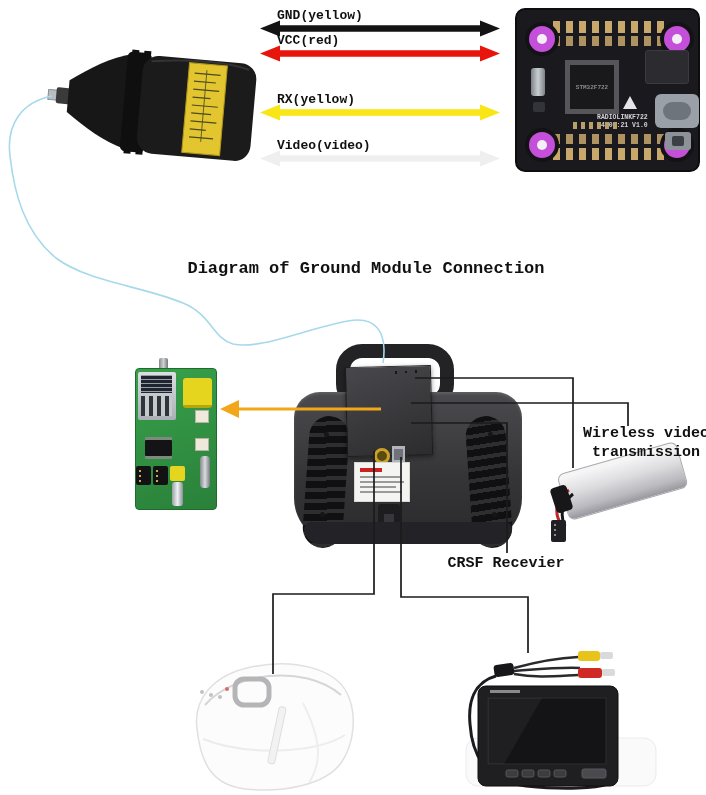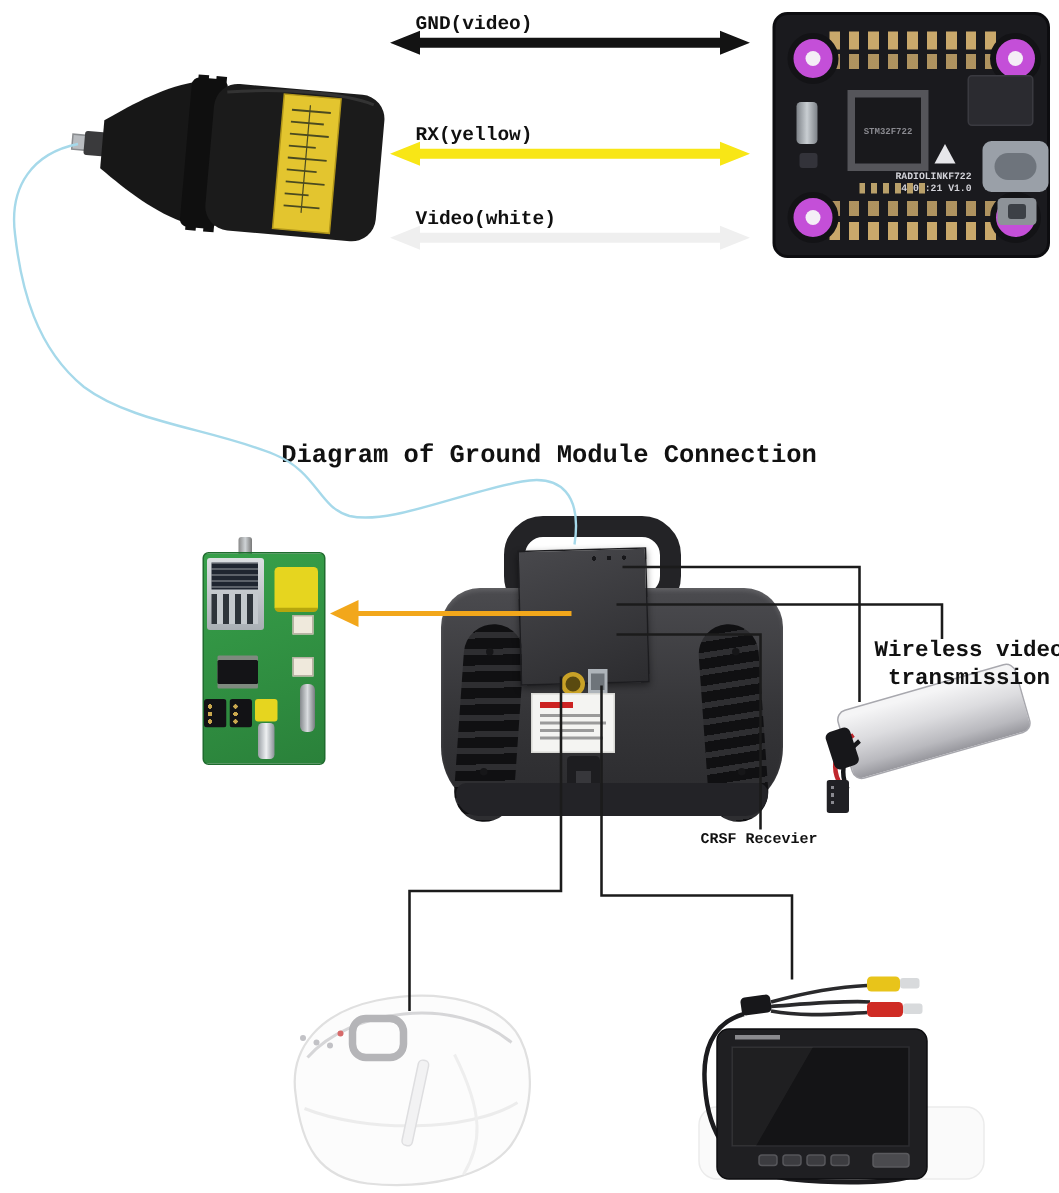--- a/index.html
+++ b/index.html
@@ -4,21 +4,21 @@
 <style>
   html,body{margin:0;padding:0;background:#fff;}
   #canvas{position:relative;width:706px;height:795px;background:#ffffff;overflow:hidden;
           font-family:"Liberation Mono","DejaVu Sans Mono",monospace;}
 
   
   .wire{position:absolute;left:260px;width:240px;height:34px;}
   .wire .wire-label{position:absolute;left:17px;top:0;font-size:13px;font-weight:bold;color:#101010;
                     letter-spacing:0;line-height:15px;white-space:nowrap;}
   .wire svg{position:absolute;left:0;top:12px;width:240px;height:17px;display:block;}
-  .wr0{top:8px}.wr1{top:33px}.wr2{top:57px}.wr3{top:82px}.wr4{top:112px}.wr5{top:138px}
+  .wr0{top:8px}.wr1{top:33px}.wr2{top:57px}.wr3{top:92px}.wr4{top:112px}.wr5{top:138px}
 
   
   .fc{position:absolute;left:515px;top:8px;width:185px;height:164px;background:#1a1a1e;
       border-radius:10px;border:2px solid #0d0d10;box-sizing:border-box;}
   .fc .padstrip{position:absolute;height:12px;background:repeating-linear-gradient(90deg,#c9a86b 0 7px,rgba(0,0,0,0) 7px 13px);}
   .fc .ps1{left:36px;top:11px;width:112px;}
   .fc .ps2{left:36px;top:26px;width:112px;height:10px;opacity:.85;}
   .fc .ps3{left:36px;top:124px;width:112px;height:10px;opacity:.85;}
   .fc .ps4{left:36px;top:138px;width:112px;}
   .standoff{position:absolute;width:26px;height:26px;border-radius:50%;background:#c44fd8;
@@ -94,46 +94,52 @@
   
   .bat{position:absolute;left:543px;top:458px;width:150px;height:100px;}
   .bat .cell{position:absolute;left:20px;top:16px;width:122px;height:46px;transform:rotate(-16deg);transform-origin:left center;
              background:linear-gradient(180deg,#f5f5f6 8%,#dcdcdf 45%,#b9b9be 80%,#97979d);
              border-radius:7px;border:1px solid #a8a8ae;}
   .bat .plug{position:absolute;left:10px;top:28px;width:17px;height:26px;background:#17171a;border-radius:4px;transform:rotate(-18deg);}
   .bat .jstp{position:absolute;left:8px;top:62px;width:15px;height:22px;background:#202024;border-radius:2px;
              background-image:radial-gradient(circle 1.3px at 4px 5px,#8a8a90 98%,rgba(0,0,0,0)),radial-gradient(circle 1.3px at 4px 10px,#8a8a90 98%,rgba(0,0,0,0)),radial-gradient(circle 1.3px at 4px 15px,#8a8a90 98%,rgba(0,0,0,0));}
 
   
-  .title{position:absolute;left:26px;top:259px;width:680px;text-align:center;font-size:17px;font-weight:bold;color:#111;white-space:nowrap;margin-top:36px;}
+  .title{position:absolute;left:26px;top:259px;width:680px;text-align:center;font-size:17px;font-weight:bold;color:#111;white-space:nowrap;}
   .wvt{position:absolute;left:576px;top:424px;width:140px;text-align:center;font-size:15px;font-weight:bold;color:#111;line-height:19px;}
-  .crsf{position:absolute;left:436px;top:555px;width:140px;text-align:center;font-size:10px;font-weight:bold;color:#111;white-space:nowrap;}
+  .crsf{position:absolute;left:436px;top:555px;width:140px;text-align:center;font-size:15px;font-weight:bold;color:#111;white-space:nowrap;}
 
   .photo-svg{position:absolute;}
   #overlay{position:absolute;left:0;top:0;pointer-events:none;}
 </style>
 </head>
 <body>
 
 <div id="canvas">
 
   <div class="wire wr0">
-    <span class="wire-label">GND(video)</span>
+    <span class="wire-label">GND(yellow)</span>
     <svg viewBox="0 0 240 18" preserveAspectRatio="none">
         <path class="arrow-path" d="M0 9 L20 0.5 L20 5.5 L220 5.5 L220 0.5 L240 9 L220 17.5 L220 12.5 L20 12.5 L20 17.5 Z" fill="#131313"></path>
+      </svg>
+  </div>
+  <div class="wire wr1">
+    <span class="wire-label">VCC(red)</span>
+    <svg viewBox="0 0 240 18" preserveAspectRatio="none">
+        <path class="arrow-path" d="M0 9 L20 0.5 L20 5.5 L220 5.5 L220 0.5 L240 9 L220 17.5 L220 12.5 L20 12.5 L20 17.5 Z" fill="#E8150D"></path>
       </svg>
   </div>
   <div class="wire wr3">
     <span class="wire-label">RX(yellow)</span>
     <svg viewBox="0 0 240 18" preserveAspectRatio="none">
         <path class="arrow-path" d="M0 9 L20 0.5 L20 5.5 L220 5.5 L220 0.5 L240 9 L220 17.5 L220 12.5 L20 12.5 L20 17.5 Z" fill="#F8E616"></path>
       </svg>
   </div>
   <div class="wire wr5">
-    <span class="wire-label">Video(white)</span>
+    <span class="wire-label">Video(video)</span>
     <svg viewBox="0 0 240 18" preserveAspectRatio="none">
         <path class="arrow-path" d="M0 9 L20 0.5 L20 5.5 L220 5.5 L220 0.5 L240 9 L220 17.5 L220 12.5 L20 12.5 L20 17.5 Z" fill="#EFEFEF"></path>
       </svg>
   </div>
 
   <div class="fc">
     <div class="padstrip ps1"></div>
     <div class="padstrip ps2"></div>
     <div class="padstrip ps3"></div>
     <div class="padstrip ps4"></div>

